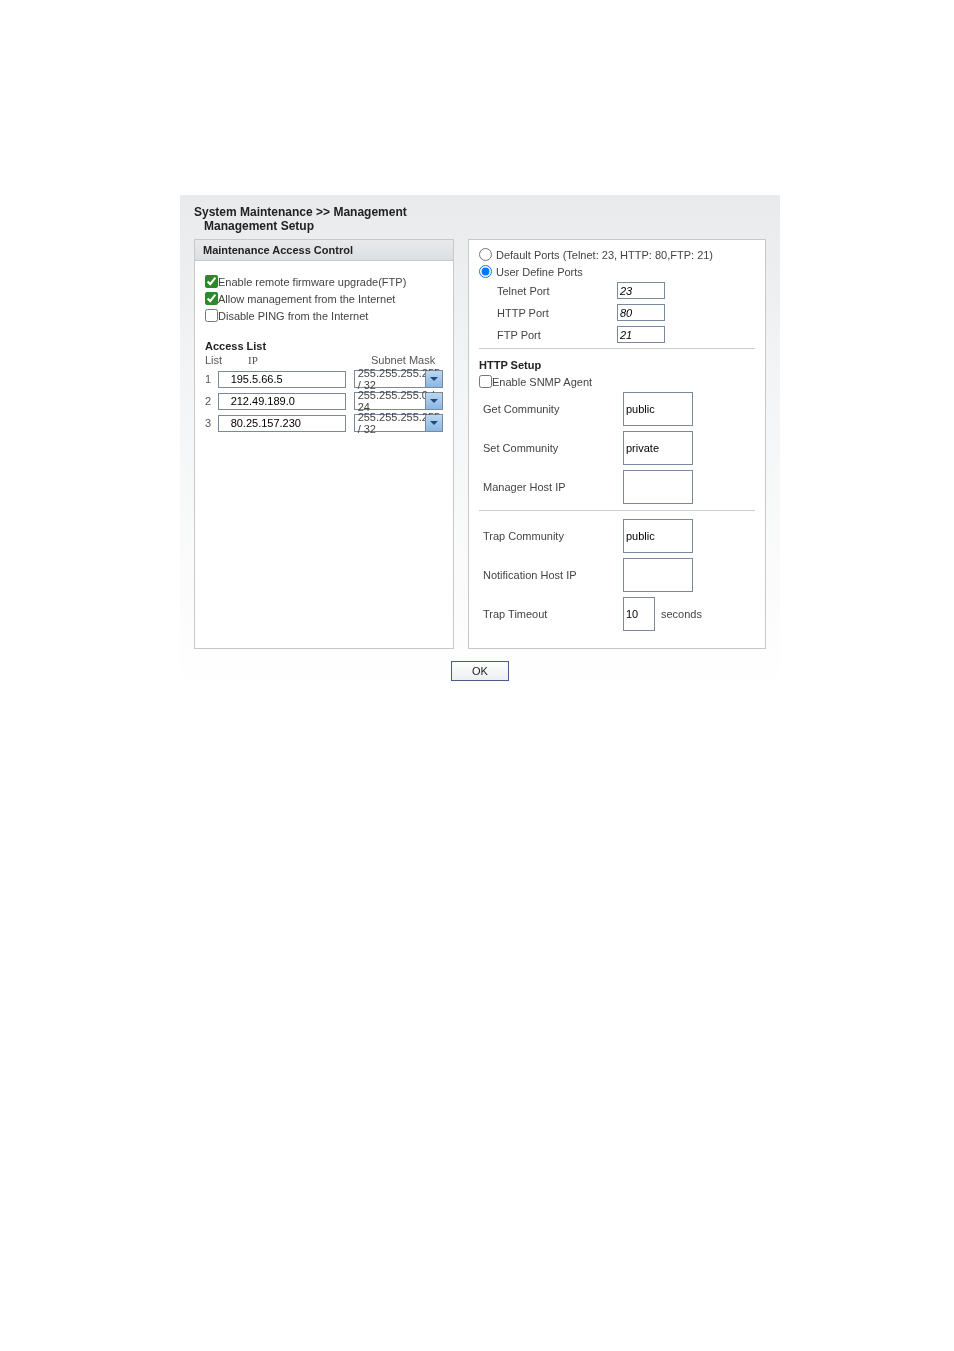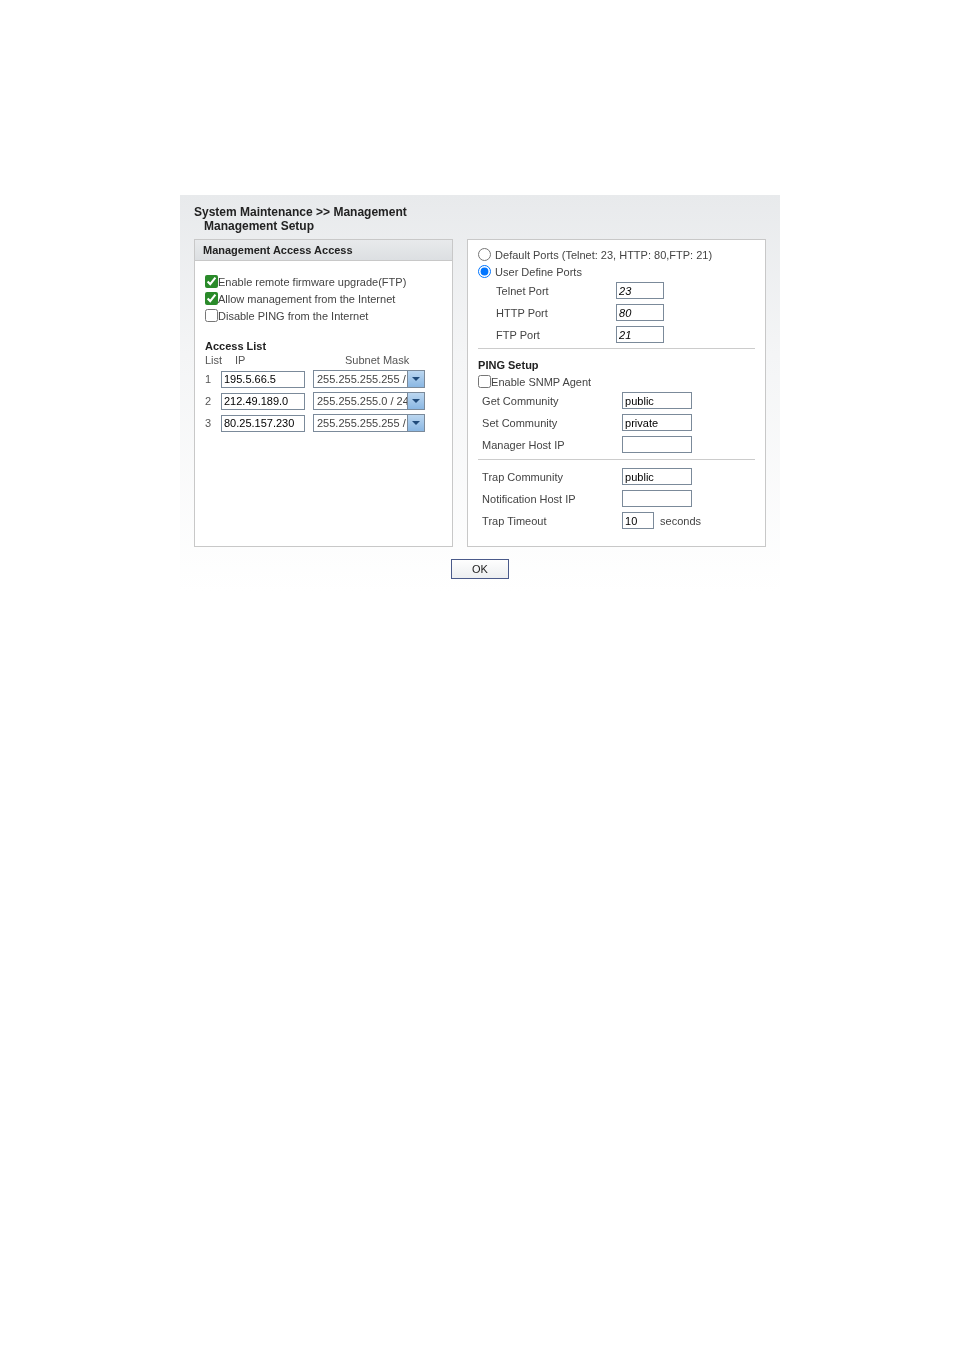--- a/index.html
+++ b/index.html
@@ -80,38 +80,39 @@
     .access-list-title {
       font-weight: bold;
       font-size: 11px;
       color: #222;
       margin-bottom: 2px;
     }
     .list-header {
       display: flex;
       color: #555;
       margin-bottom: 4px;
-    }
-    .list-header .col-ip { width: 120px; padding-left: 0px; }
+      gap: 13px;
+    }
+    .list-header .col-ip { width: 120px; padding-left: 0px; font-family: Liberation Serif, serif; }
     .list-header .col-list { width: 16px; }
     .list-header .col-mask { flex: 1; padding-left: 6px; }
     .list-row {
       display: flex;
       align-items: center;
       margin-bottom: 4px;
     }
     .list-row .idx {
       width: 16px;
       color: #555;
     }
     .ip-input {
-      width: 84px;
+      width: 128px;
       height: 17px;
       border: 1px solid #7b8a9a;
-      padding: 0 2px;
+      padding: 0 12px;
       font-size: 11px;
       font-family: inherit;
       box-sizing: border-box;
     }
     .mask-select {
       margin-left: 8px;
       width: 112px;
       height: 18px;
       border: 1px solid #7b8a9a;
       font-size: 11px;
@@ -175,21 +176,21 @@
       margin-bottom: 4px;
     }
     .snmp-row {
       display: flex;
       align-items: center;
       margin-bottom: 5px;
     }
     .snmp-row .lbl { width: 140px; padding-left: 4px; color: #444; }
     .snmp-input {
       width: 70px;
-      height: 17px;
+      height: 34px;
       border: 1px solid #7b8a9a;
       padding: 0 2px;
       font-size: 11px;
       box-sizing: border-box;
     }
     .snmp-divider {
       border-top: 1px solid #ccc;
       margin: 6px 0 8px 0;
     }
     .trailing-text {
@@ -229,21 +230,21 @@
 
 <div class="page-wrapper">
   <div class="main-panel">
     <div class="breadcrumb">System Maintenance &gt;&gt; Management</div>
 
     <div class="setup-title">Management Setup</div>
 
     <div class="setup-grid">
 
       <div class="panel-box panel-left">
-        <div class="panel-header">Management Access Access</div>
+        <div class="panel-header">Maintenance Access Control</div>
         <div class="panel-body">
           <div style="height:6px"></div>
           <div class="chk-row">
             <input type="checkbox" class="chk-green" checked="" style="">
             <span>Enable remote firmware upgrade(FTP)</span>
           </div>
           <div class="chk-row">
             <input type="checkbox" class="chk-green" checked="" style="">
             <span>Allow management from the Internet</span>
           </div>
@@ -307,21 +308,21 @@
             <span class="lbl">HTTP Port</span>
             <input class="port-input" value="80" style="">
           </div>
           <div class="port-row">
             <span class="lbl">FTP Port</span>
             <input class="port-input" value="21" style="">
           </div>
 
           <hr class="port-sep">
 
-          <div class="snmp-title" style="margin-top:0">PING Setup</div>
+          <div class="snmp-title" style="margin-top:0">HTTP Setup</div>
           <div class="chk-row">
             <input type="checkbox" style="">
             <span>Enable SNMP Agent</span>
           </div>
           <div class="snmp-row">
             <span class="lbl">Get Community</span>
             <input class="snmp-input" value="public" style="">
           </div>
           <div class="snmp-row">
             <span class="lbl">Set Community</span>

